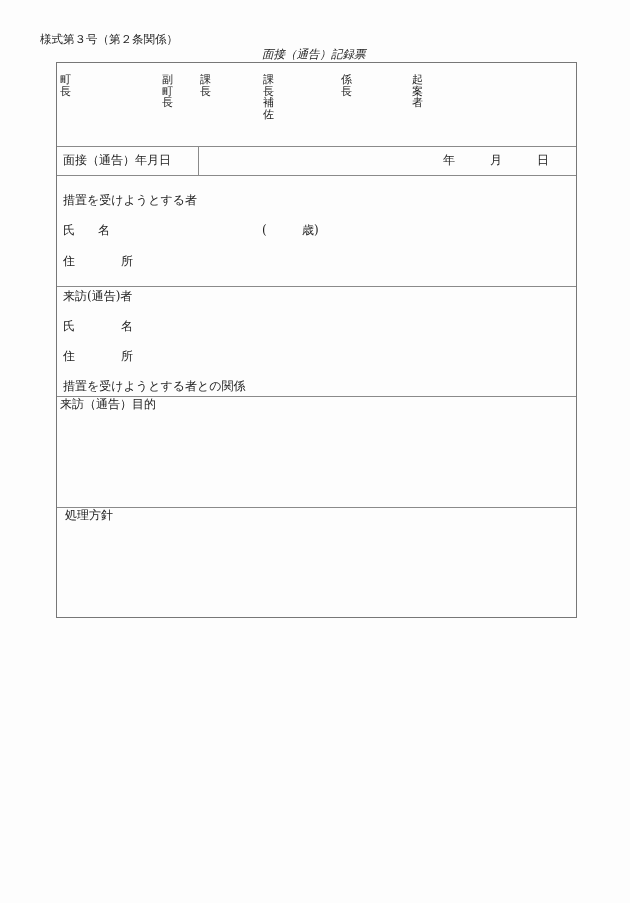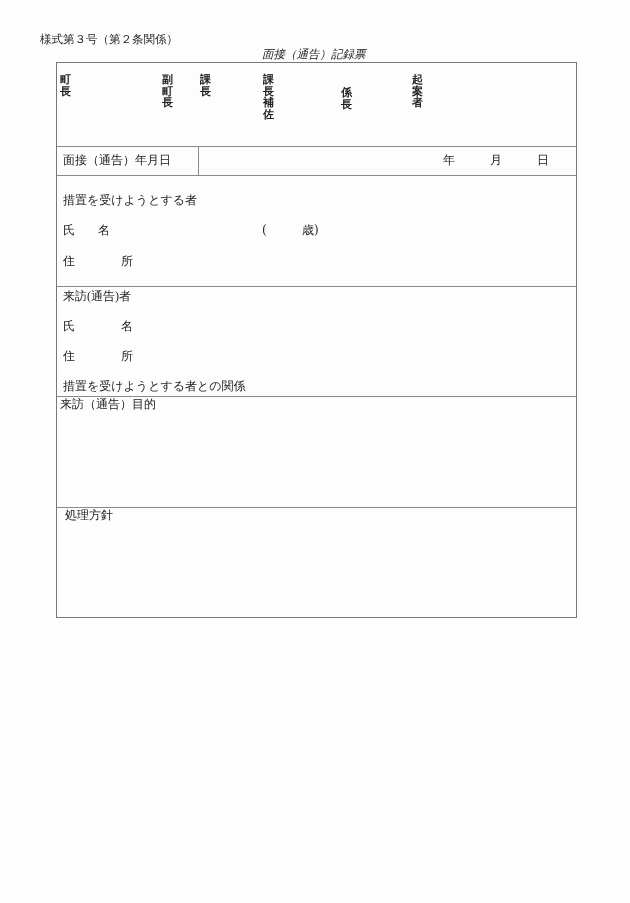--- a/index.html
+++ b/index.html
@@ -45,21 +45,20 @@
       border-left: 1px solid #8a8a8a;
     }
     .stamp {
       position: absolute;
       top: 11px;
       width: 14px;
       font-size: 11px;
       line-height: 11.5px;
       white-space: normal;
       word-break: break-all;
-      font-weight: bold;
     }
     .cell-text {
       position: absolute;
       font-size: 12px;
       line-height: 13px;
       white-space: nowrap;
     }
   </style>
 </head>
 <body>
@@ -67,21 +66,21 @@
 <div class="abs form-number">様式第３号（第２条関係）</div>
 <div class="abs form-title">面接（通告）記録票</div>
 
 <div class="form-table">
 
   <div>
     <div class="stamp" style="left:3px;">町長</div>
     <div class="stamp" style="left:73px;margin-left:32px;">副町長</div>
     <div class="stamp" style="left:143px;">課長</div>
     <div class="stamp" style="left:206px;">課長補佐</div>
-    <div class="stamp" style="left:284px;margin-top:13px;">係長</div>
+    <div class="stamp" style="left:284px;">係長</div>
     <div class="stamp" style="left:355px;">起案者</div>
   </div>
 
   <div class="hline" style="top:83px;"></div>
 
   <div>
     <div class="cell-text" style="left:6px; top:91px;">面接（通告）年月日</div>
     <div class="vline" style="left:141px; top:83px; height:29px;"></div>
     <div class="cell-text" style="left:386px; top:91px;">年</div>
     <div class="cell-text" style="left:433px; top:91px;">月</div>
@@ -96,21 +95,21 @@
     <div class="cell-text" style="left:41px; top:161px;">名</div>
     <div class="cell-text" style="left:205px; top:161px;">(</div>
     <div class="cell-text" style="left:245px; top:161px;">歳)</div>
     <div class="cell-text" style="left:6px; top:192px;">住</div>
     <div class="cell-text" style="left:64px; top:192px;">所</div>
   </div>
 
   <div class="hline" style="top:223px;"></div>
 
   <div>
-    <div class="cell-text" style="left:6px; top:227px;font-family:Liberation Serif, serif;">来訪(通告)者</div>
+    <div class="cell-text" style="left:6px; top:227px;">来訪(通告)者</div>
     <div class="cell-text" style="left:6px; top:257px;">氏</div>
     <div class="cell-text" style="left:64px; top:257px;">名</div>
     <div class="cell-text" style="left:6px; top:287px;">住</div>
     <div class="cell-text" style="left:64px; top:287px;">所</div>
     <div class="cell-text" style="left:6px; top:317px;text-align:center;">措置を受けようとする者との関係</div>
   </div>
 
   <div class="hline" style="top:333px;"></div>
 
   <div>

